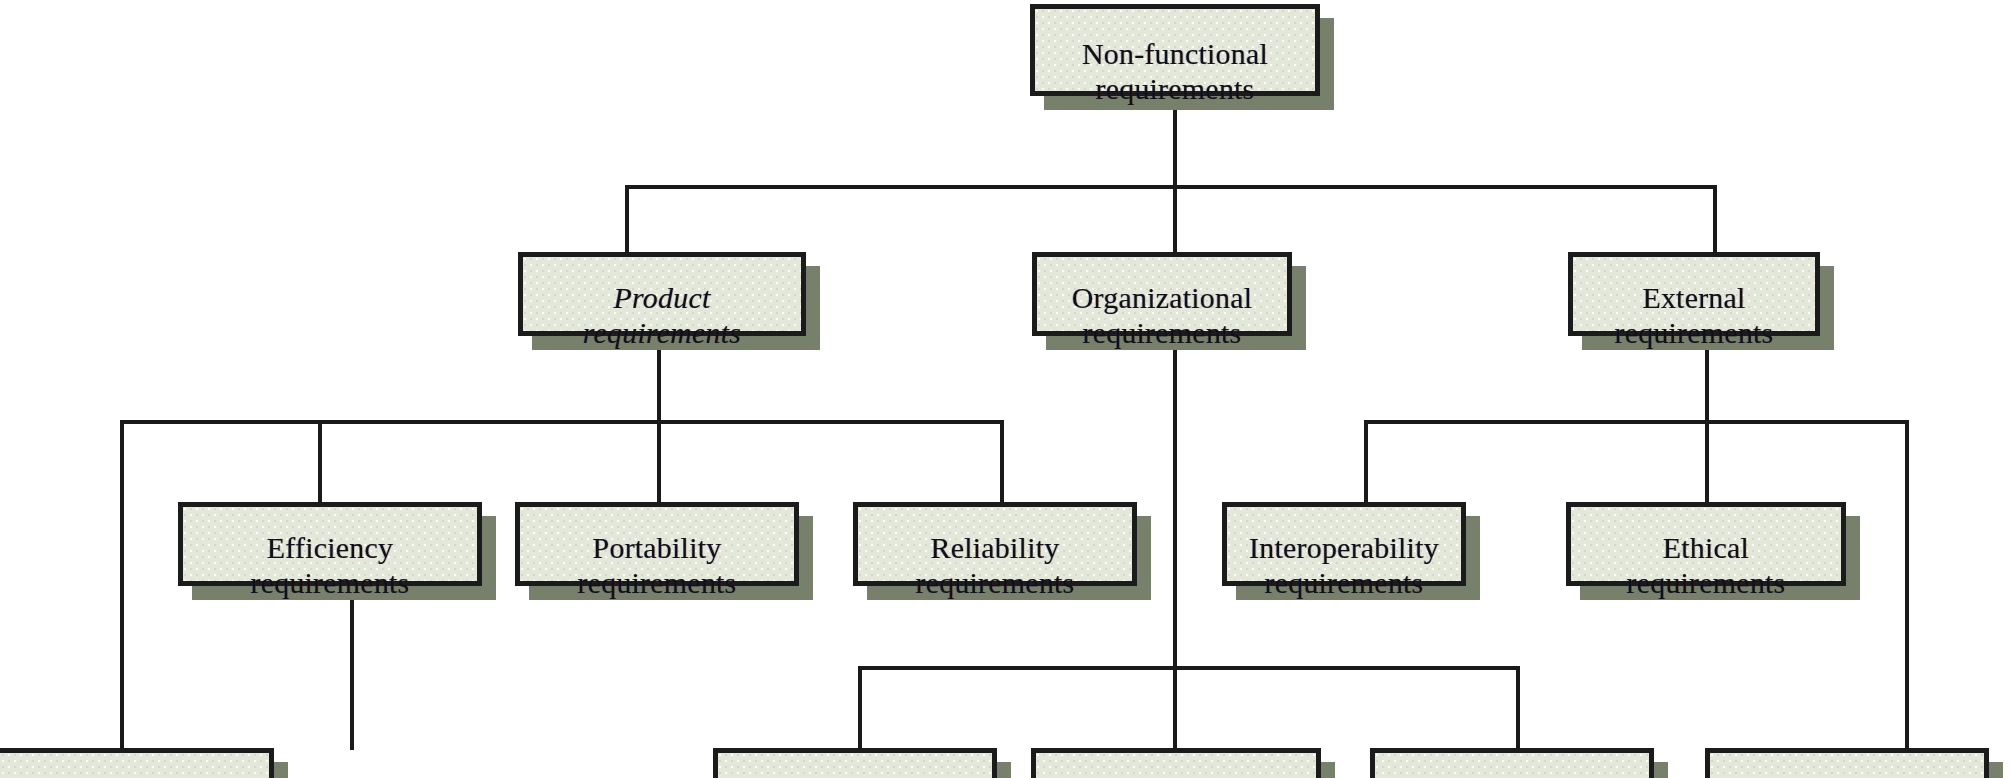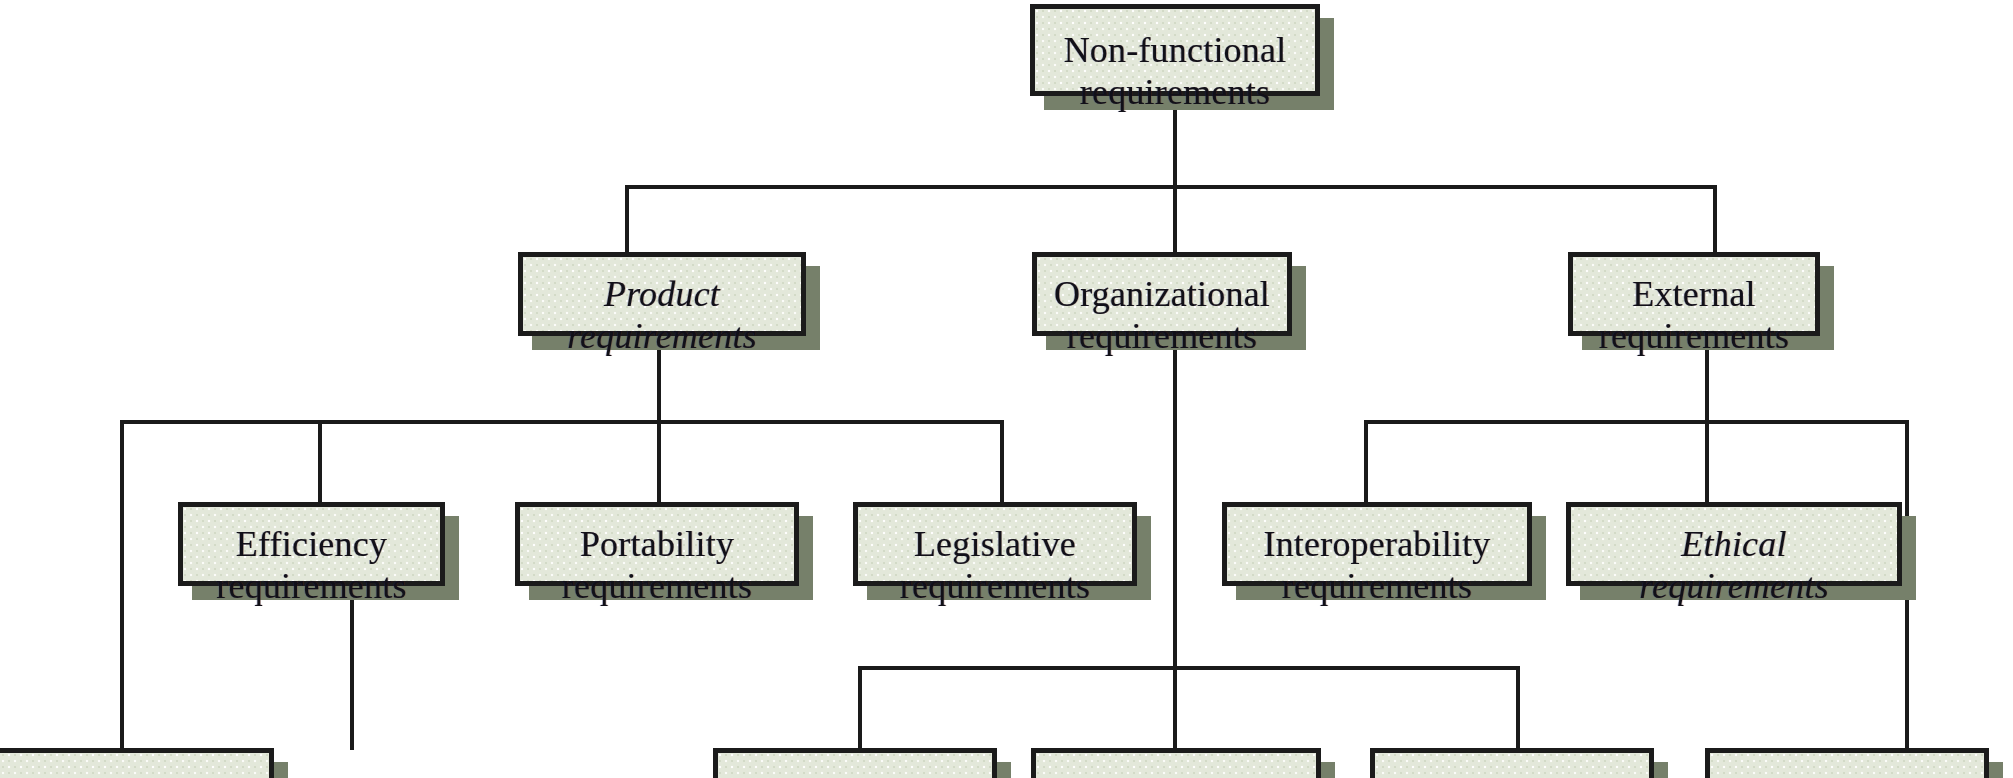--- a/index.html
+++ b/index.html
@@ -28,21 +28,21 @@
       radial-gradient(circle at 8px 8px, rgba(255,255,255,.85) 1.3px, rgba(255,255,255,0) 1.6px),
       radial-gradient(circle at 8px 2px, rgba(205,214,192,.75) 1.1px, rgba(205,214,192,0) 1.5px),
       radial-gradient(circle at 2px 8px, rgba(205,214,192,.75) 1.1px, rgba(205,214,192,0) 1.5px);
     background-size:12px 12px,12px 12px,12px 12px,12px 12px;
     display:flex;align-items:center;justify-content:center;
   }
   .node .label{
     position:relative;
     text-align:center;
     color:#111018;
-    font-size:36px;
+    font-size:30px;
     line-height:1.16;
     letter-spacing:.2px;
     padding:0 6px;
     text-shadow:0.7px 0 0 rgba(120,40,20,.28), -0.7px 0 0 rgba(20,40,130,.28);
     white-space:pre-line;
     margin-top:44px;
   }
   .node.lvl4 .boxface{align-items:flex-start;}
   .node.lvl4 .label{padding-top:14px;}
 </style>
@@ -105,53 +105,53 @@
   </div>
 
   <div class="node lvl2" style="left:1568px;top:252px;width:252px;height:84px;">
     <div class="shadow"></div>
     <div class="boxface">
       <span class="label">External
 requirements</span>
     </div>
   </div>
 
-  <div class="node lvl3" style="left:178px;top:502px;width:267px;height:84px;padding-left:26px;">
+  <div class="node lvl3" style="left:178px;top:502px;width:304px;height:84px;padding-left:26px;">
     <div class="shadow"></div>
     <div class="boxface">
       <span class="label">Efficiency
 requirements</span>
     </div>
   </div>
 
   <div class="node lvl3" style="left:515px;top:502px;width:284px;height:84px;">
     <div class="shadow"></div>
     <div class="boxface">
       <span class="label">Portability
 requirements</span>
     </div>
   </div>
 
   <div class="node lvl3" style="left:853px;top:502px;width:284px;height:84px;">
     <div class="shadow"></div>
     <div class="boxface">
-      <span class="label">Legislative
+      <span class="label">Reliability
 requirements</span>
     </div>
   </div>
 
-  <div class="node lvl3" style="left:1222px;top:502px;width:310px;height:84px;">
+  <div class="node lvl3" style="left:1222px;top:502px;width:244px;height:84px;">
     <div class="shadow"></div>
     <div class="boxface">
       <span class="label">Interoperability
 requirements</span>
     </div>
   </div>
 
-  <div class="node lvl3" style="left:1566px;top:502px;width:336px;height:84px;font-style:italic;">
+  <div class="node lvl3" style="left:1566px;top:502px;width:280px;height:84px;">
     <div class="shadow"></div>
     <div class="boxface">
       <span class="label">Ethical
 requirements</span>
     </div>
   </div>
 
   <div class="node lvl4" style="left:-10px;top:748px;width:284px;height:84px;">
     <div class="shadow"></div>
     <div class="boxface">

